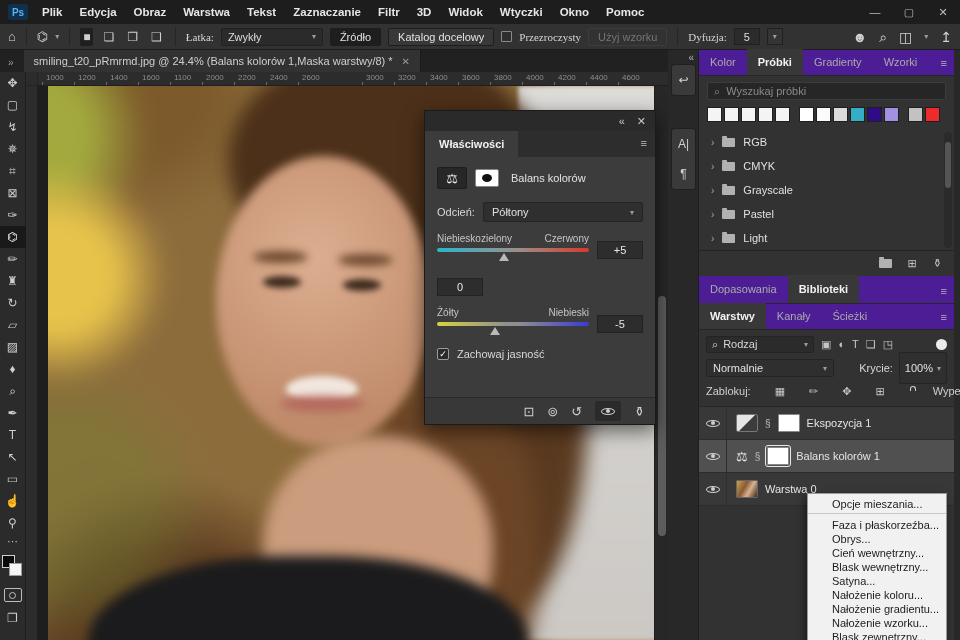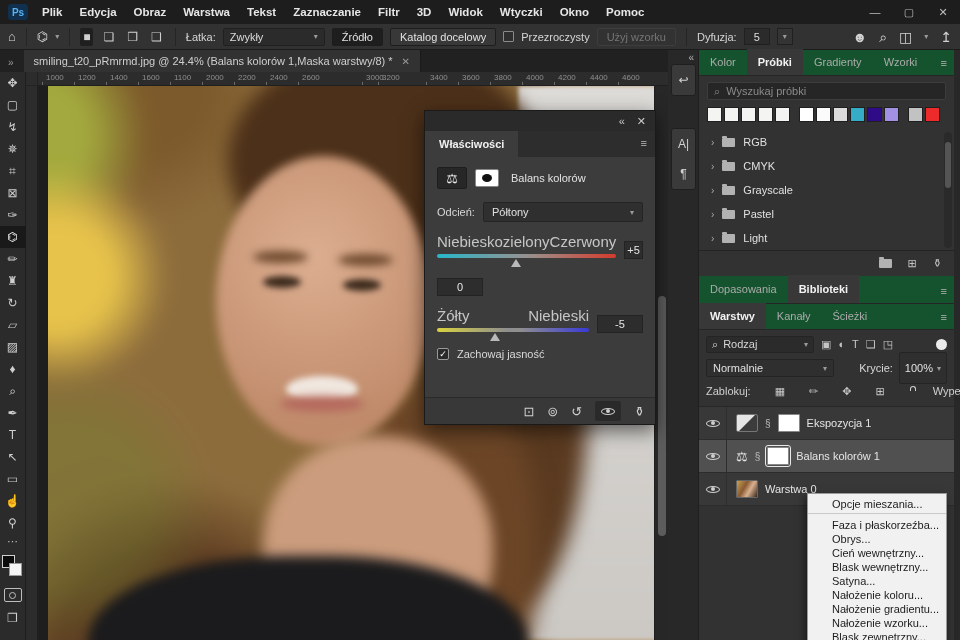--- a/index.html
+++ b/index.html
@@ -21,21 +21,21 @@
   .win-btn { width:34px; height:24px; display:flex; align-items:center; justify-content:center; color:#bdbdbd; font-size:11px; }
 
   
   .optionsbar { left:0; top:24px; width:960px; height:26px; background:#323232; border-bottom:1px solid #1c1c1c;
                 display:flex; align-items:center; padding:0 8px; gap:7px; }
   .opt-sep { width:1px; height:18px; background:#252525; margin:0 3px; }
   .opt-icon { color:#d2d2d2; font-size:13px; line-height:1; }
   .mode-ic { color:#cfcfcf; font-size:12px; padding:2px 3px; border-radius:2px; }
   .mode-ic.pressed { background:#1f1f1f; }
   .chev { color:#9a9a9a; font-size:8px; }
-  .opt-label { color:#d6d6d6; }
+  .opt-label { color:#d6d6d6;font-family:Liberation Serif, serif; }
   .opt-select { height:18px; background:#2b2b2b; border:1px solid #202020; border-radius:2px;
                 display:flex; align-items:center; padding:0 6px; gap:6px; }
   .opt-select .val { color:#dcdcdc; }
   .opt-btn { height:18px; border:1px solid #1d1d1d; border-radius:2px; display:flex; align-items:center;
              padding:0 9px; background:#383838; color:#e2e2e2; }
   .opt-btn.pressed { background:#1e1e1e; }
   .opt-btn.disabled { background:transparent; border-color:#3d3d3d; color:#757575; }
   .cbx { width:11px; height:11px; border:1px solid #8a8a8a; border-radius:1px; background:#2e2e2e; }
   .num-box { width:26px; height:17px; background:#2b2b2b; border:1px solid #202020; display:flex;
              align-items:center; justify-content:center; color:#ddd; }
@@ -118,21 +118,21 @@
   .mask-thumb { width:24px; height:18px; background:#fff; border-radius:2px; border:1px solid #888;
                 display:flex; align-items:center; justify-content:center; }
   .mask-thumb i { width:10px; height:8px; background:#111; border-radius:50%; }
   .adj-title { color:#e2e2e2; margin-left:4px; }
   .tone-row { display:flex; align-items:center; gap:8px; margin-top:13px; }
   .tone-select { flex:1; height:20px; background:#2f2f2f; border:1px solid #242424; border-radius:2px;
                  display:flex; align-items:center; padding:0 8px; }
   .tone-select .val { flex:1; color:#e0e0e0; }
   .slider-block { margin-top:11px; display:flex; align-items:flex-start; gap:8px; }
   .slider-left { flex:1; }
-  .sl-labels { display:flex; justify-content:space-between; color:#c6c6c6; font-size:15px; }
+  .sl-labels { display:flex; justify-content:space-between; color:#c6c6c6; font-size:10px; }
   .sl-track { position:relative; height:4px; border-radius:2px; margin-top:4px; }
   .sl-track.g0 { background:linear-gradient(90deg,#27b7c9,#8f9496 46%,#9b8d88 54%,#d63a2c); }
   .sl-track.g1 { background:linear-gradient(90deg,#c44fd2,#8f8f8f 46%,#8f8f8f 54%,#4cc44c); }
   .sl-track.g2 { background:linear-gradient(90deg,#d8d23e,#8f8f8f 46%,#8f8f8f 54%,#3a3ad6); }
   .sl-thumb { position:absolute; top:5px; width:0; height:0; transform:translateX(-5px);
               border-left:5px solid transparent; border-right:5px solid transparent; border-bottom:8px solid #b9b9b9; }
   .sl-val { width:46px; height:18px; margin-top:8px; background:#2d2d2d; border:1px solid #232323;
             display:flex; align-items:center; justify-content:center; color:#e6e6e6; }
   .keep-row { display:flex; align-items:center; gap:8px; margin-top:15px; }
   .cbx-checked { width:12px; height:12px; background:#2b2b2b; border:1px solid #9a9a9a; border-radius:2px;
@@ -148,21 +148,21 @@
 
   
   .dock { left:668px; top:50px; width:292px; height:590px; background:#282828; }
   .icon-col { position:absolute; left:0; top:0; width:30px; height:590px; }
   .collapse-ic { position:absolute; right:4px; top:2px; color:#b5b5b5; font-size:10px; }
   .icol-group { position:absolute; left:3px; width:25px; background:#3a3a3a; border:1px solid #1f1f1f; border-radius:3px;
                 display:flex; flex-direction:column; align-items:center; }
   .icol-btn { width:25px; height:30px; display:flex; align-items:center; justify-content:center; color:#d2d2d2; font-size:12px; }
   .panels { position:absolute; left:30px; top:0; width:256px; height:590px; background:#323232; border-left:1px solid #1f1f1f; }
 
-  .ptabs { height:26px; background:#14532d; display:flex; align-items:flex-end; position:relative; border-bottom:1px solid #262626; }
+  .ptabs { height:26px; background:#4c1d95; display:flex; align-items:flex-end; position:relative; border-bottom:1px solid #262626; }
   .ptab { height:26px; display:flex; align-items:center; padding:0 11px; color:#ababab; }
   .ptab.active { background:#383838; color:#f2f2f2; font-weight:bold; }
   .ptab-menu { position:absolute; right:7px; top:7px; color:#b5b5b5; }
 
   .sw-search { margin:6px 8px 0 8px; height:18px; background:#262626; border:1px solid #3c3c3c; border-radius:2px;
                display:flex; align-items:center; gap:6px; padding:0 6px; color:#8a8a8a; }
   .sw-strip { margin:7px 8px 0 8px; display:flex; gap:9px; }
   .sw-g { display:flex; gap:2px; }
   .sw { width:15px; height:15px; border:1px solid #1f1f1f; }
   .sw-list { margin-top:8px; height:120px; position:relative; }
@@ -331,21 +331,21 @@
       <span class="tick" style="left: 40px;">1200</span>
       <span class="tick" style="left: 72px;">1400</span>
       <span class="tick" style="left: 104px;">1600</span>
       <span class="tick" style="left: 136px;">1100</span>
       <span class="tick" style="left: 168px;">2000</span>
       <span class="tick" style="left: 200px;">2200</span>
       <span class="tick" style="left: 232px;">2400</span>
       <span class="tick" style="left: 264px;">2600</span>
       <span class="tick" style="left: 296px; margin-top: 20px;">2800</span>
       <span class="tick" style="left: 328px;">3000</span>
-      <span class="tick" style="left: 344px;">3200</span>
+      <span class="tick" style="left: 360px;">3200</span>
       <span class="tick" style="left: 392px;">3400</span>
       <span class="tick" style="left: 424px;">3600</span>
       <span class="tick" style="left: 456px;">3800</span>
       <span class="tick" style="left: 488px;">4000</span>
       <span class="tick" style="left: 520px;">4200</span>
       <span class="tick" style="left: 552px;">4400</span>
       <span class="tick" style="left: 584px;">4600</span>
     </div>
   <div class="abs vruler"></div>
   <div class="abs pasteboard"></div>

